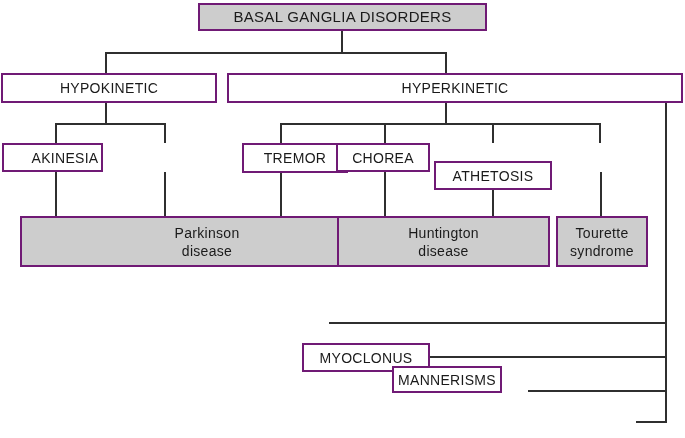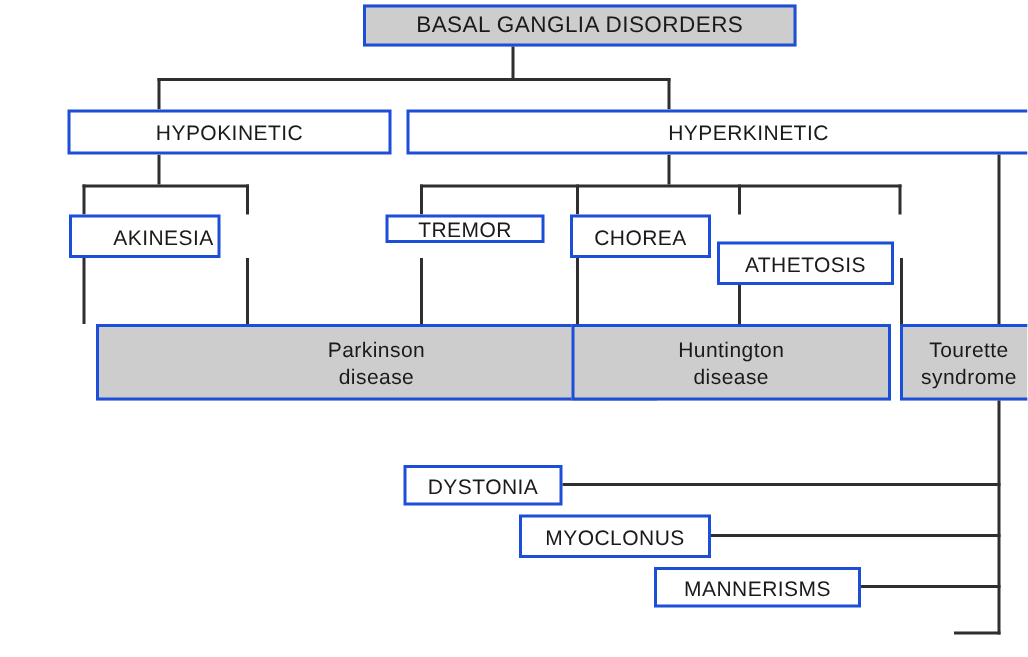--- a/index.html
+++ b/index.html
@@ -12,32 +12,31 @@
     width: 685px;
     height: 438px;
     background: #ffffff;
     font-family: "Liberation Sans", sans-serif;
     color: #1a1a1a;
     overflow: hidden;
   }
   .box {
     position: absolute;
     box-sizing: border-box;
-    border: 2px solid #1d4ed8;
+    border: 2px solid #701a75;
     background: #ffffff;
     display: flex;
     align-items: center;
     justify-content: center;
     text-align: center;
     font-size: 14px;
     letter-spacing: 0.3px;
     line-height: 18px;
     white-space: pre-line;
     z-index: 2;
-    margin-left: 44px;
   }
   .box.gray {
     background: #cdcdcd;
   }
   .box.title {
     font-size: 15px;
   }
   .vline, .hline {
     position: absolute;
     background: #2f2f2f;
@@ -53,41 +52,40 @@
 
   <div class="box gray title" style="left:198px; top:3px; width:289px; height:28px;">BASAL GANGLIA DISORDERS</div>
 
   <div class="box" style="left:1px; top:73px; width:216px; height:30px;">HYPOKINETIC</div>
 
   <div class="box" style="left:227px; top:73px; width:456px; height:30px;">HYPERKINETIC</div>
 
   <div class="box" style="left:2px; top:143px; width:101px; height:29px;padding-left:25px;">AKINESIA</div>
 
 
-  <div class="box" style="left:213px; top:143px; width:106px; height:19px;">TREMOR</div>
+  <div class="box" style="left:242px; top:143px; width:106px; height:30px;">TREMOR</div>
 
   <div class="box" style="left:336px; top:143px; width:94px; height:29px;">CHOREA</div>
 
   <div class="box" style="left:434px; top:161px; width:118px; height:29px;">ATHETOSIS</div>
 
 
   <div class="box gray" style="left:20px; top:216px; width:374px; height:51px;">Parkinson
 disease</div>
 
   <div class="box gray" style="left:337px; top:216px; width:213px; height:51px;">Huntington
 disease</div>
 
   <div class="box gray" style="left:556px; top:216px; width:92px; height:51px;">Tourette
 syndrome</div>
 
-  <div class="box" style="left:225px; top:310px; width:106px; height:27px;">DYSTONIA</div>
 
   <div class="box" style="left:302px; top:343px; width:128px; height:29px;">MYOCLONUS</div>
 
-  <div class="box" style="left:392px; top:378px; width:138px; height:27px;">MANNERISMS</div>
+  <div class="box" style="left:392px; top:366px; width:110px; height:27px;">MANNERISMS</div>
 
 
   <div class="vline" style="left:341px; top:30px; height:22px;"></div>
   <div class="hline" style="left:105px; top:52px; width:342px;"></div>
   <div class="vline" style="left:105px; top:52px; height:21px;"></div>
   <div class="vline" style="left:445px; top:52px; height:21px;"></div>
 
   <div class="vline" style="left:105px; top:103px; height:20px;"></div>
   <div class="hline" style="left:55px; top:123px; width:111px;"></div>
   <div class="vline" style="left:55px; top:123px; height:20px;"></div>

